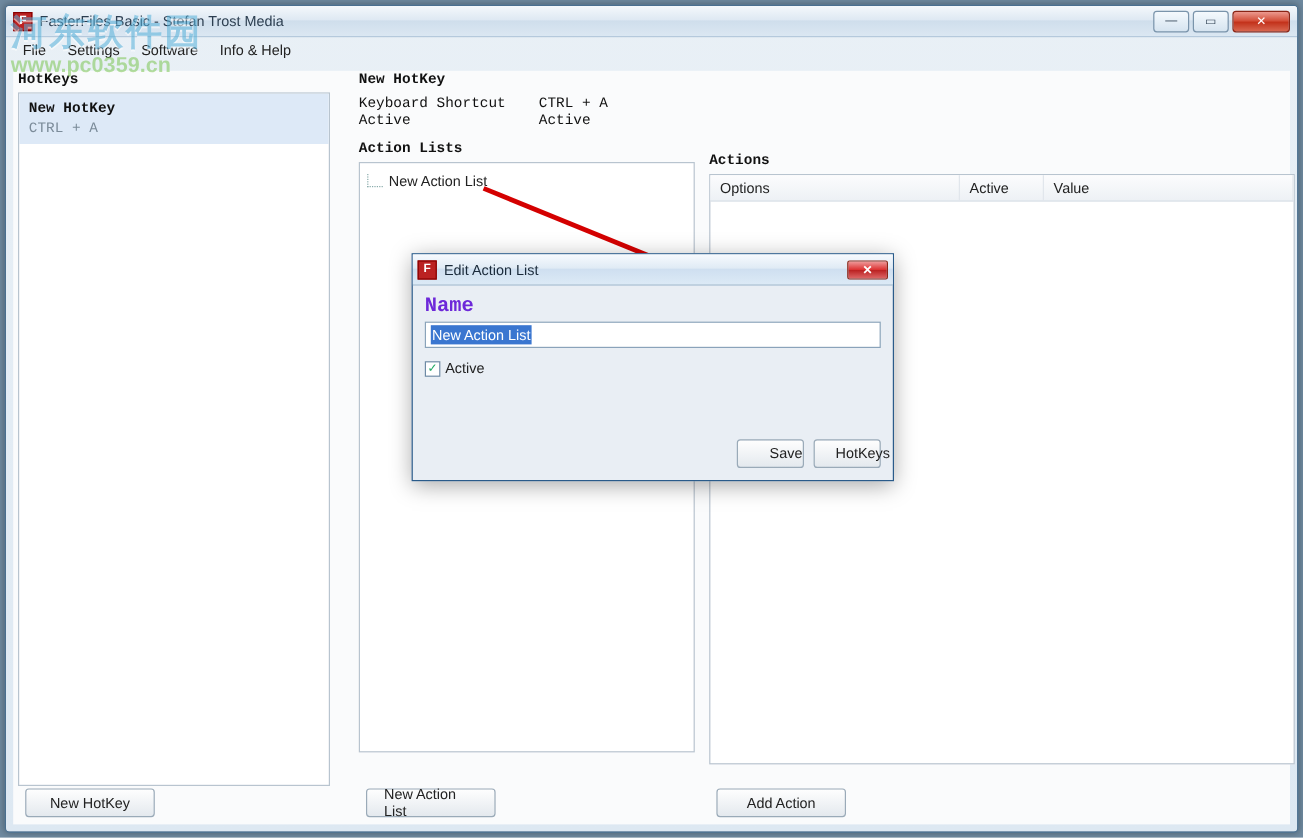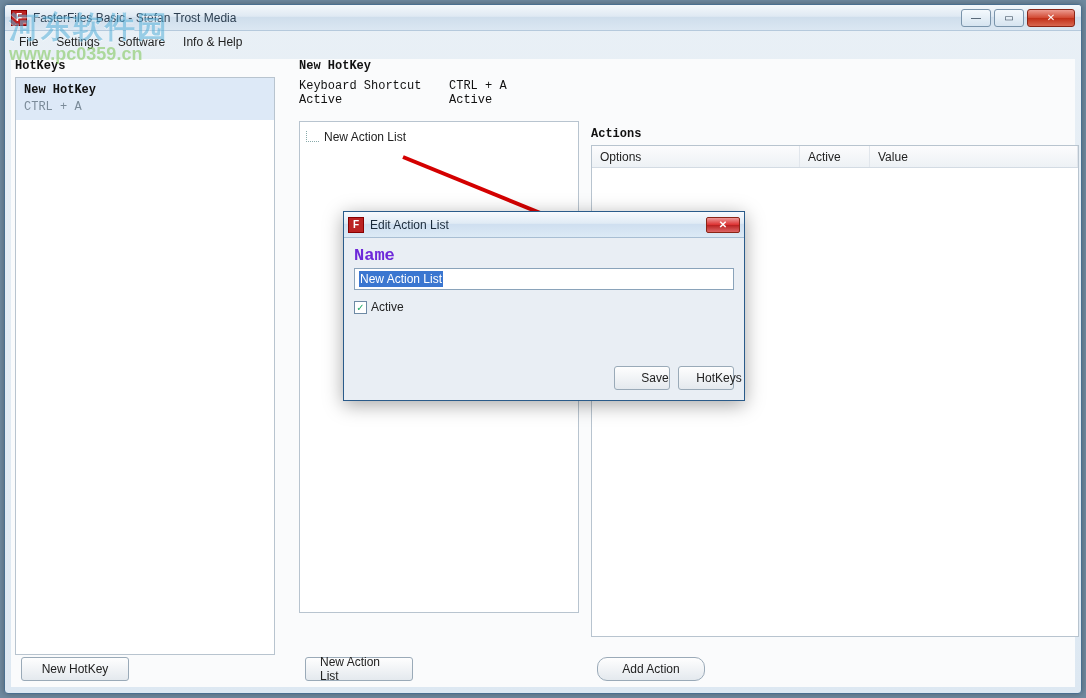--- a/index.html
+++ b/index.html
@@ -140,21 +140,21 @@
     background:linear-gradient(to bottom,#fefefe,#e4e9ee);
     border:1px solid #9aaab8;
     border-radius:3px;
     font-size:12px;
     color:#222;
     display:inline-flex; align-items:center; justify-content:center;
   }
   .bottom-btn { position:absolute; bottom:6px; width:108px;}
   .btn-newhotkey { left:10px; }
   .btn-newaction { left:294px; }
-  .btn-addaction { left:586px;border-radius:10px; }
+  .btn-addaction { left:586px; }
 
   
   .dialog {
     position:absolute;
     left:338px; top:206px;
     width:402px; height:190px;
     background:#e9eef4;
     border:1px solid #2a5b8a;
     box-shadow:0 4px 18px rgba(0,0,0,0.35);
   }
@@ -249,20 +249,21 @@
       <div style="height:6px;"></div>
       <div class="kv-row">
         <span class="k">Keyboard Shortcut</span>
         <span>CTRL + A</span>
       </div>
       <div class="kv-row">
         <span class="k">Active</span>
         <span>Active</span>
       </div>
       <div style="height:10px;"></div>
+      <div class="section-label">Action Lists</div>
       <div class="treebox" style="margin-top:4px;">
         <div class="tree-item">New Action List</div>
       </div>
     </div>
 
     <div class="col col-actions">
       <div style="height:68px;"></div>
       <div class="section-label">Actions</div>
       <div class="table-pane" style="margin-top:4px;">
         <div class="table-header">

